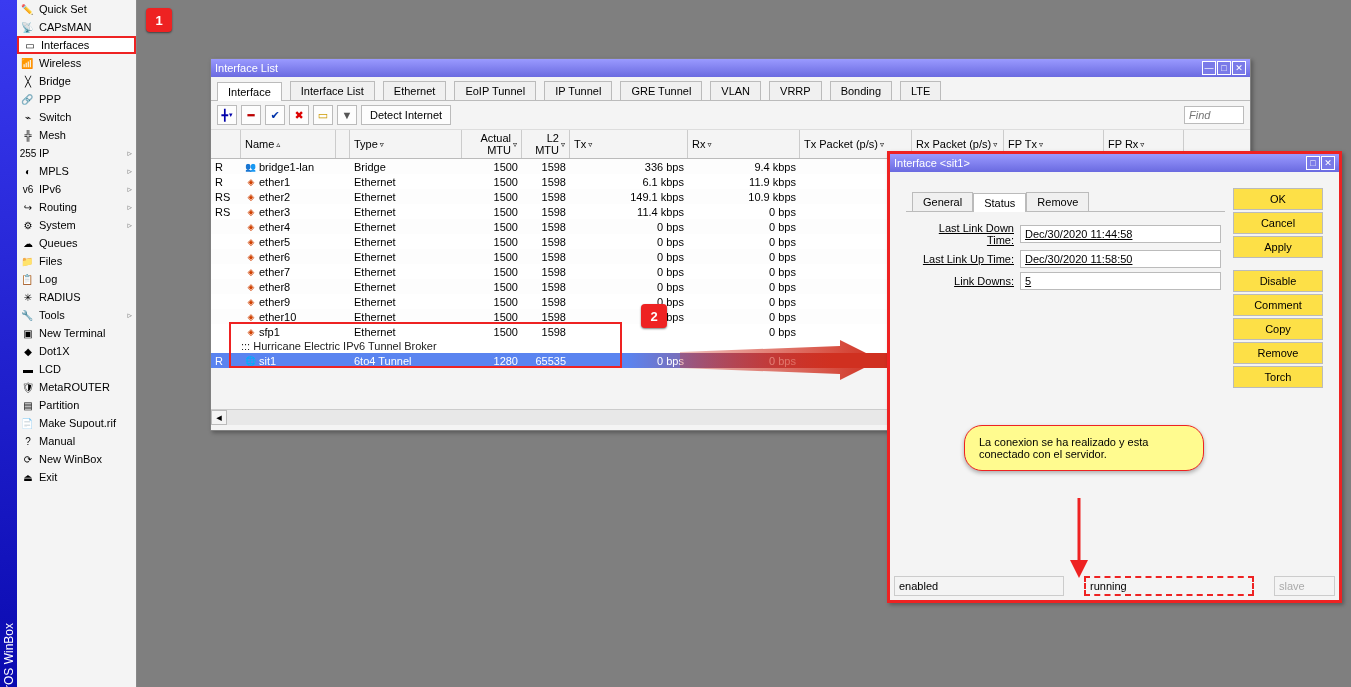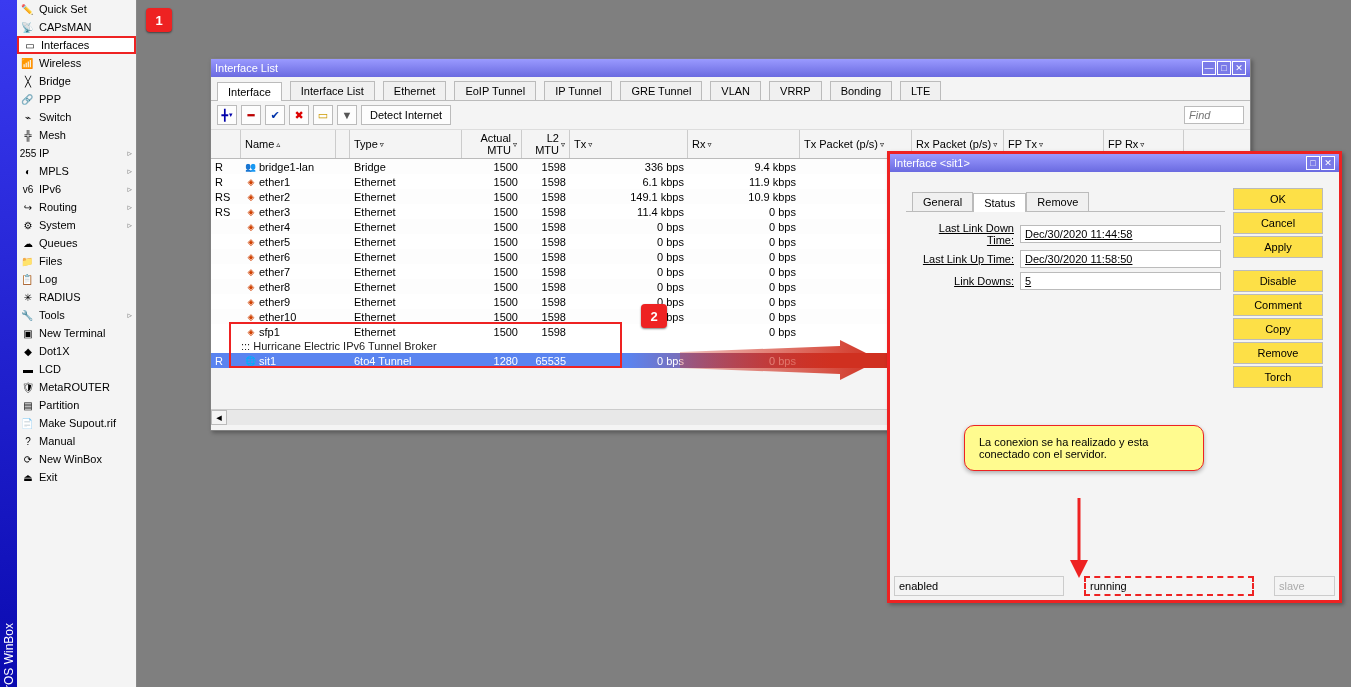--- a/index.html
+++ b/index.html
@@ -78,21 +78,21 @@
 .propright { width:90px; display:flex; flex-direction:column; gap:2px;}
 .bbtn { height:22px; border:1px solid #bbb; background:#fde047; cursor:pointer;}
 .propfield { display:flex; align-items:center; margin-bottom:4px;}
 .propfield label { width:110px; text-align:right; padding-right:6px;}
 .propfield input { flex:1; height:18px; border:1px solid #bbb; padding:0 4px; background:#fff;}
 .propstatus { position:absolute; bottom:4px; left:4px; right:4px; height:20px; display:flex; gap:20px;}
 .propstatus .cell{ border:1px solid #ccc; padding:1px 4px; display:flex; align-items:center;}
 .propstatus .cell.run { border:2px dashed #e22;}
 .propstatus .cell.slave { color:#aaa;}
 
-.callout { position:absolute; left:964px; top:425px; width:240px; background:#fffb8f; border:1px solid #e22; border-radius:10px; padding:10px 14px; box-shadow:0 2px 4px rgba(0,0,0,.3); z-index:10;}
+.callout { position:absolute; left:964px; top:425px; width:240px; background:#fffb8f; border:1px solid #e22; border-radius:18px; padding:10px 14px; box-shadow:0 2px 4px rgba(0,0,0,.3); z-index:10;}
 .callout-arrow{ position:absolute; left:1064px; top:498px; width:30px; height:80px; z-index:10; pointer-events:none;}
 </style>
 </head>
 <body>
 
 <div class="vtitle">
     <span>RouterOS WinBox</span>
   </div>
 
 <div class="sidebar" id="sidebar">

